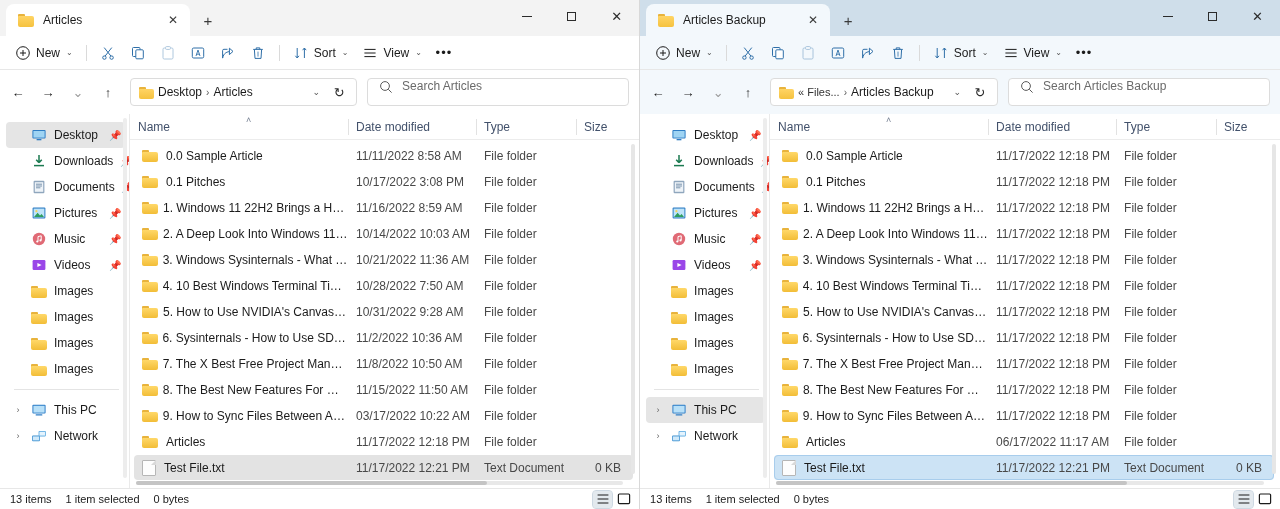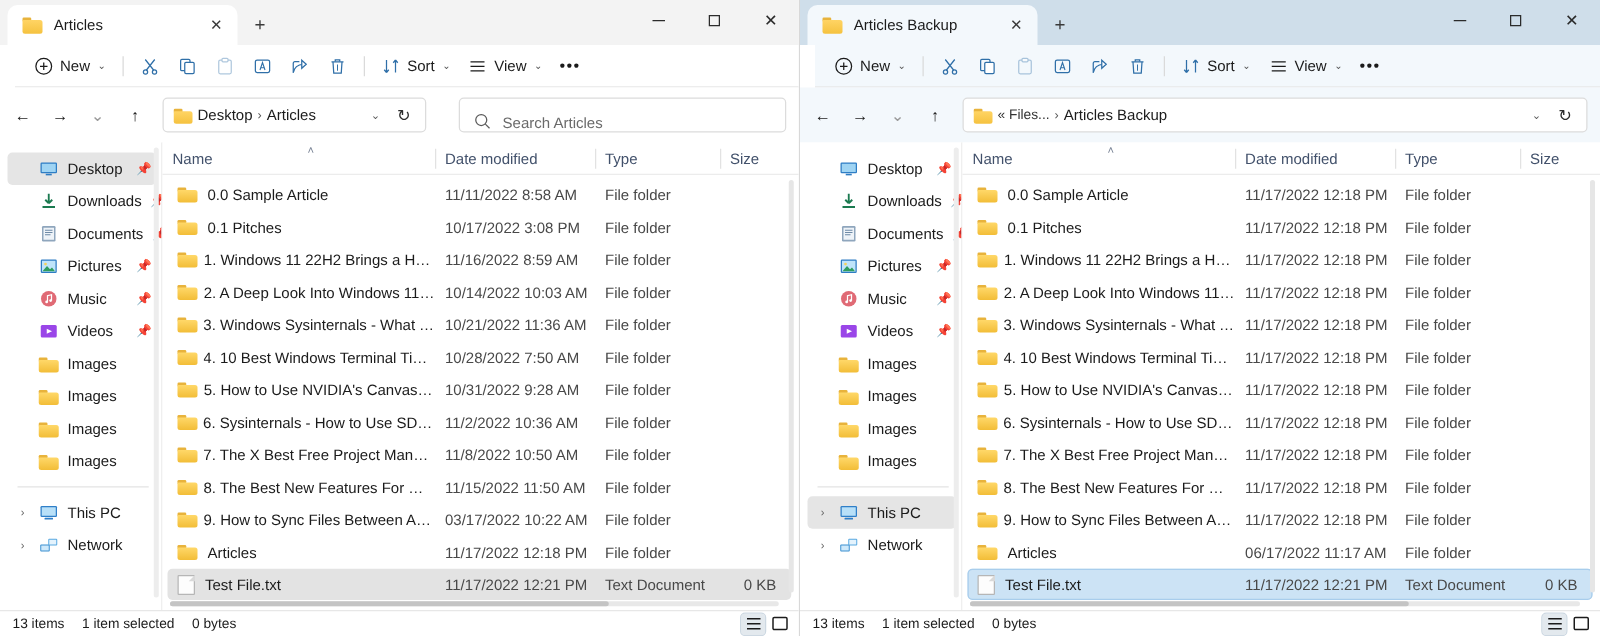--- a/index.html
+++ b/index.html
@@ -79,21 +79,20 @@
   .wc.min span { display:block; width:10px; height:1px; background:#2b2b2b; }
   .wc.max span { display:block; width:9px; height:9px; border:1px solid #2b2b2b; }
   .wc.close { font-size: 13px; }
 
   
   .cmdbar {
     flex: 0 0 34px; height: 34px;
     display: flex; align-items: center;
     padding-left: 8px;
     border-bottom: 1px solid #e7e7e7;
-    margin-left: 12px;
   }
   .left  .cmdbar { background:#ffffff; }
   .right .cmdbar { background:#f3f8fc; }
 
   .cbtn {
     height: 28px; display: flex; align-items: center; gap: 5px;
     padding: 0 7px; border-radius: 4px;
     font-size: 12px; color: #1b1b1b; white-space: nowrap;
   }
   .cbtn .chev { font-size: 8px; color: #555; margin-left: 1px; }
@@ -134,22 +133,22 @@
     background:linear-gradient(180deg,#ffd464,#f5c23f); border-radius:1px 2px 2px 2px;
   }
   .crumb { font-size: 12px; color: #1b1b1b; white-space: nowrap; }
   .crumb.sep { color: #5a5a5a; font-size: 10px; }
   .crumb.ovf { color: #333; font-size: 11px; }
   .crumb-spacer { flex: 1 1 auto; }
   .crumb-chev { font-size: 9px; color:#555; padding: 0 4px; }
   .refresh { font-size: 13px; color:#2b2b2b; width:22px; text-align:center; }
 
   .searchbox {
-    flex: 0 0 262px; height: 28px; margin-left: 24px;
-    display: flex; align-items: flex-end; gap: 8px;
+    flex: 0 0 262px; height: 28px; margin-left: 8px;
+    display: flex; align-items: flex-start; gap: 8px;
     padding: 0 10px;
     border: 1px solid #dcdcdc; border-radius: 4px; background: #ffffff;
   }
   .searchbox .ph { font-size: 12px; color: #6a6a6a; white-space: nowrap; }
 
   
   .body { flex: 1 1 auto; display: flex; min-height: 0; position: relative; }
 
   .navpane {
     flex: 0 0 130px; width: 130px;
@@ -812,20 +811,29 @@
         <div class="navbtn">↑</div>
         <div class="crumbbox">
           <span class="crumb-folder"></span>
           <span class="crumb ovf">« Files...</span>
           <span class="crumb sep">›</span>
           <span class="crumb">Articles Backup</span>
           <span class="crumb-spacer"></span>
           <span class="crumb-chev">⌄</span>
           <span class="refresh">↻</span>
         </div>
+        <div class="searchbox">
+          <span class="ico">
+            <svg width="16" height="16" viewBox="0 0 16 16" fill="none">
+              <circle cx="7" cy="7" r="4.4" stroke="#5a5a5a" stroke-width="1"></circle>
+              <path d="M10.3 10.3 L13.6 13.6" stroke="#5a5a5a" stroke-width="1"></path>
+            </svg>
+          </span>
+          <span class="ph">Search Articles Backup</span>
+        </div>
       </div>
       <div class="body">
         <div class="navpane">
           <div class="navitem">
             <span class="nav-expand"></span>
             <span class="nav-ico">
               <svg width="16" height="16" viewBox="0 0 16 16" fill="none">
                 <rect x="1.4" y="3" width="13.2" height="8.6" rx="1" fill="#2e7dc4"></rect>
                 <rect x="2.4" y="4" width="11.2" height="6.6" fill="#9fd4f3"></rect>
                 <rect x="5.6" y="12" width="4.8" height="1.3" fill="#2e7dc4"></rect>

